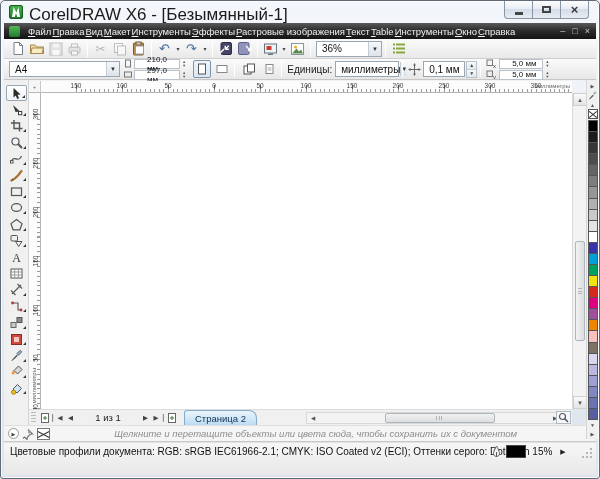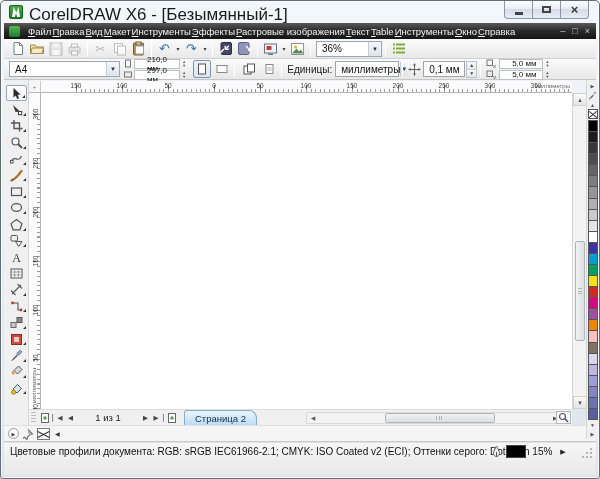--- a/index.html
+++ b/index.html
@@ -533,20 +533,21 @@
       </div>
   </div>
 
   <div class="docpal">
     <div class="flyout">▶</div>
     <svg width="12" height="12" style="margin:0 3px;flex:0 0 auto">
         <path d="M6 1.5 L10.5 6 L8 6.5 L5.5 9 L5 11.5 L2.5 9 L1 10.5" fill="none" stroke="#777" stroke-width="1.2"></path>
         <circle cx="7.5" cy="4" r="1.5" fill="#999"></circle>
       </svg>
     <div class="nocolor"></div>
+    <div class="hint">Щелкните и перетащите объекты или цвета сюда, чтобы сохранить их с документом</div>
     <span style="font-size:6px;color:#333;margin:0 5px">◀</span>
   </div>
 
   <div class="statusbar">
     <div class="srow srow2">
       <span>Цветовые профили документа: RGB: sRGB IEC61966-2.1; CMYK: ISO Coated v2 (ECI); Оттенки серого: Dot Gain 15%</span>
       <span class="tri">▶</span>
       <div class="indgroup">
         <svg width="11" height="13">
             <path d="M5.5 1 C5.5 1,2.5 6,2.5 8.5 C2.5 10.3,4 11.5,5.5 11.5 C7 11.5,8.5 10.3,8.5 8.5 C8.5 6,5.5 1,5.5 1 Z" fill="#f4f4f4" stroke="#555"></path>

